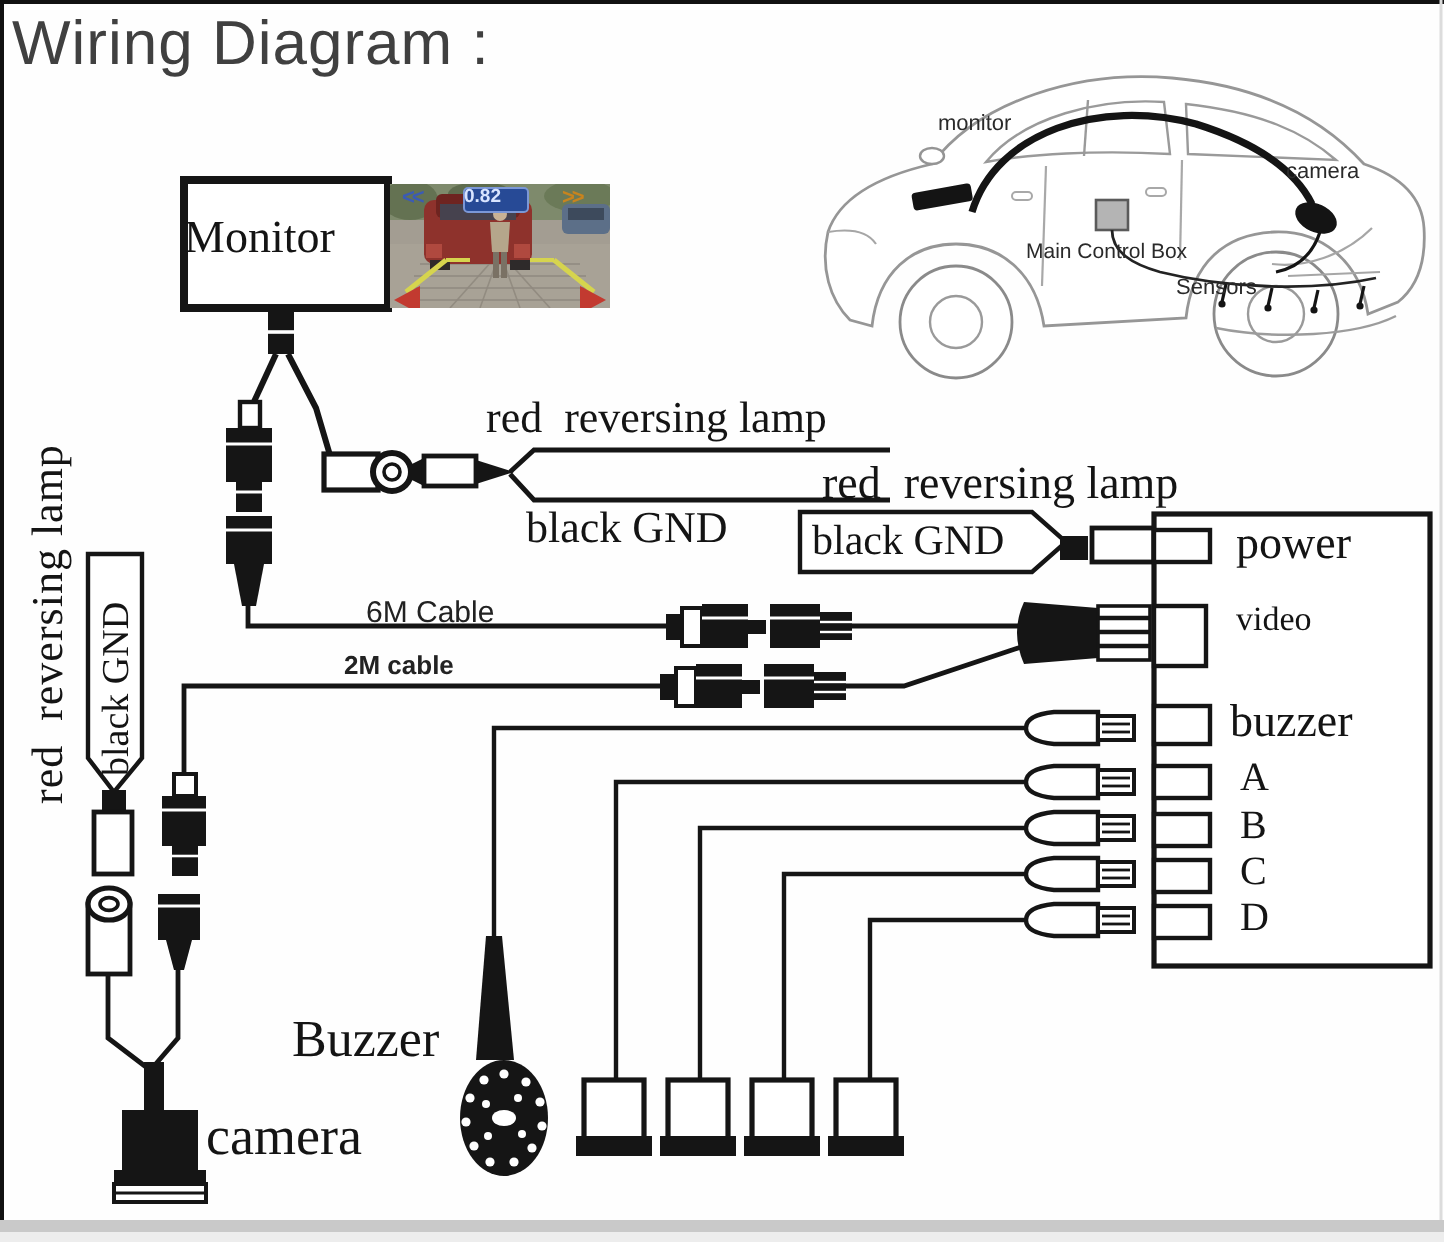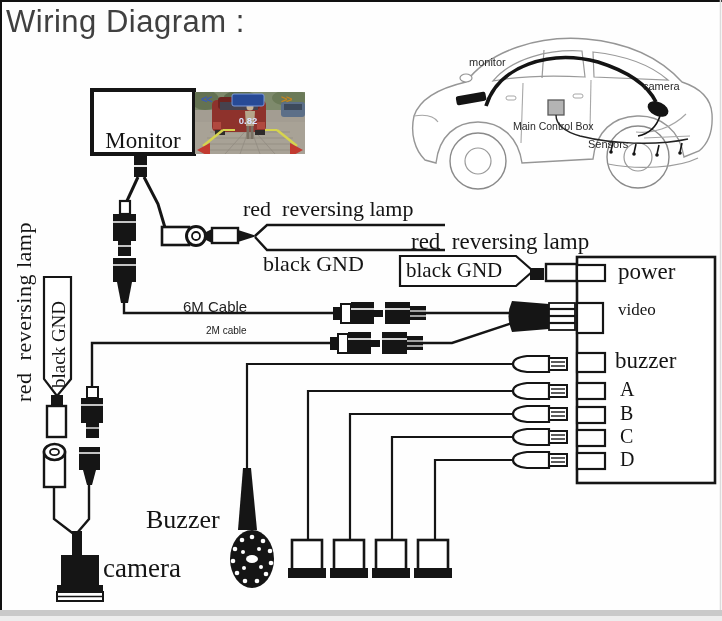--- a/index.html
+++ b/index.html
@@ -1,21 +1,21 @@
 <!DOCTYPE html>
 <html><head>
 <meta charset="utf-8">
 <style>
   html,body{margin:0;padding:0;background:#fff;}
   .stage{position:relative;width:722px;height:621px;background:#fefefe;overflow:hidden;
          font-family:"Liberation Serif", serif;}
   .t{position:absolute;white-space:pre;color:#141414;line-height:1.05;}
   .sans{font-family:"Liberation Sans", sans-serif;}
   .vert{transform:rotate(-90deg);transform-origin:0 0;}
-  .center{text-align:center;margin-top:22px;}
+  .center{}
   svg{position:absolute;left:0;top:0;}
 </style>
 </head>
 <body>
 
 <div class="stage">
 
 <svg width="722" height="621" viewBox="0 0 722 621">
   <defs>
     <clipPath id="scr">
@@ -304,21 +304,21 @@
 
 <div class="t center" style="left:92px;top:107px;width:102px;font-size:23px;">Monitor</div>
 <div class="t sans center" style="left:232px;top:94px;width:32px;font-size:9.5px;font-weight:bold;color:#d8e4ff;">0.82</div>
 <div class="t sans" style="left:201px;top:94px;font-size:11px;font-weight:bold;letter-spacing:-1.5px;color:#3b5bb5;">&lt;&lt;</div>
 <div class="t sans" style="left:281px;top:94px;font-size:11px;font-weight:bold;letter-spacing:-1.5px;color:#c8841e;">&gt;&gt;</div>
 
 <div class="t" style="left:243px;top:197px;font-size:22px;">red  reversing lamp</div>
 <div class="t" style="left:263px;top:252px;font-size:22px;">black GND</div>
 
 <div class="t sans" style="left:183px;top:299px;font-size:15px;color:#222;">6M Cable</div>
-<div class="t sans" style="left:206px;top:326px;font-size:10px;color:#222;">2M cable</div>
+<div class="t sans" style="left:172px;top:326px;font-size:13px;color:#222;font-weight:bold;">2M cable</div>
 
 <div class="t" style="left:411px;top:230px;font-size:23px;">red  reversing lamp</div>
 <div class="t" style="left:406px;top:259px;font-size:21px;">black GND</div>
 
 <div class="t" style="left:618px;top:260px;font-size:23px;">power</div>
 <div class="t" style="left:618px;top:301px;font-size:17px;">video</div>
 <div class="t" style="left:615px;top:349px;font-size:23px;">buzzer</div>
 <div class="t" style="left:620px;top:379px;font-size:20px;">A</div>
 <div class="t" style="left:620px;top:403px;font-size:20px;">B</div>
 <div class="t" style="left:620px;top:426px;font-size:20px;">C</div>

